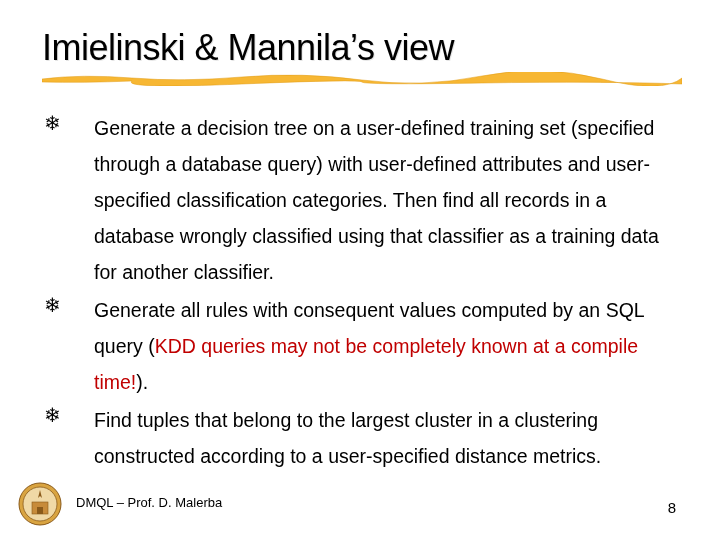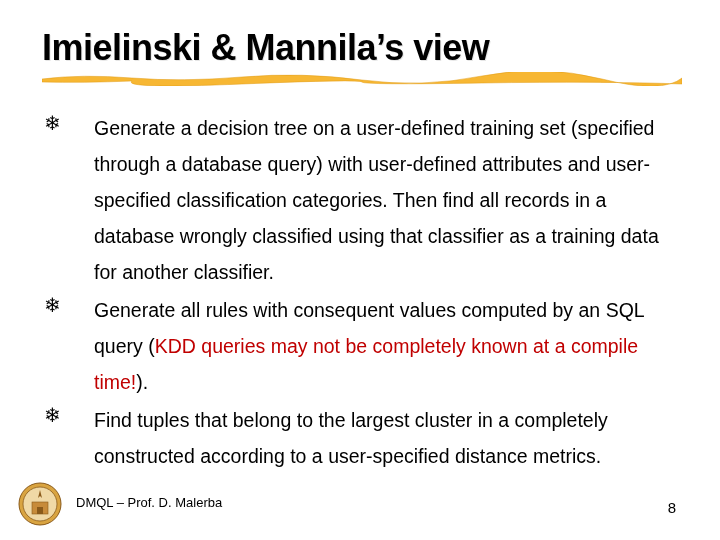--- a/index.html
+++ b/index.html
@@ -1,21 +1,21 @@
 <!DOCTYPE html>
 <html><head>
 <meta charset="utf-8">
 <style>
   * { margin: 0; padding: 0; box-sizing: border-box; }
   html, body { width: 720px; height: 540px; background: #fff; font-family: Verdana, Geneva, sans-serif; }
   .slide { position: relative; width: 720px; height: 540px; padding: 28px 42px 0 42px; }
   .title-wrap { position: relative; margin-bottom: 36px; }
   .title {
     font-family: "Arial Black", Arial, sans-serif;
-    font-weight: 700;
+    font-weight: 400;
     font-size: 36px;
     color: #000;
     letter-spacing: -0.5px;
     line-height: 1.1;
     text-shadow: 1px 1px 0 rgba(0,0,0,0.1);
   }
   .underline {
     position: absolute;
     left: 0;
     bottom: -18px;
@@ -80,21 +80,21 @@
     <div class="item">
       <div class="bullet">❄</div>
       <div class="text">Generate a decision tree on a user-defined training set (specified through a database query) with user-defined attributes and user-specified classification categories. Then find all records in a database wrongly classified using that classifier as a training data for another classifier.</div>
     </div>
     <div class="item">
       <div class="bullet">❄</div>
       <div class="text"><span>Generate all rules with consequent values computed by an SQL query (</span><span class="hl">KDD queries may not be completely known at a compile time!</span><span>).</span></div>
     </div>
     <div class="item">
       <div class="bullet">❄</div>
-      <div class="text">Find tuples that belong to the largest cluster in a completely constructed according to a user-specified distance metrics.</div>
+      <div class="text">Find tuples that belong to the largest cluster in a clustering constructed according to a user-specified distance metrics.</div>
     </div>
   </div>
 
   <div class="seal">
     <svg viewBox="0 0 44 44" width="44" height="44">
       <circle cx="22" cy="22" r="21" fill="#d9a441" stroke="#8a5a1a" stroke-width="1"></circle>
       <circle cx="22" cy="22" r="17" fill="#f0d9a6" stroke="#8a5a1a" stroke-width="0.8"></circle>
       <path d="M22 8 L24 16 L22 14 L20 16 Z" fill="#8a5a1a"></path>
       <rect x="14" y="20" width="16" height="12" fill="#c78b3a" stroke="#8a5a1a" stroke-width="0.6"></rect>
       <rect x="19" y="25" width="6" height="7" fill="#8a5a1a"></rect>

